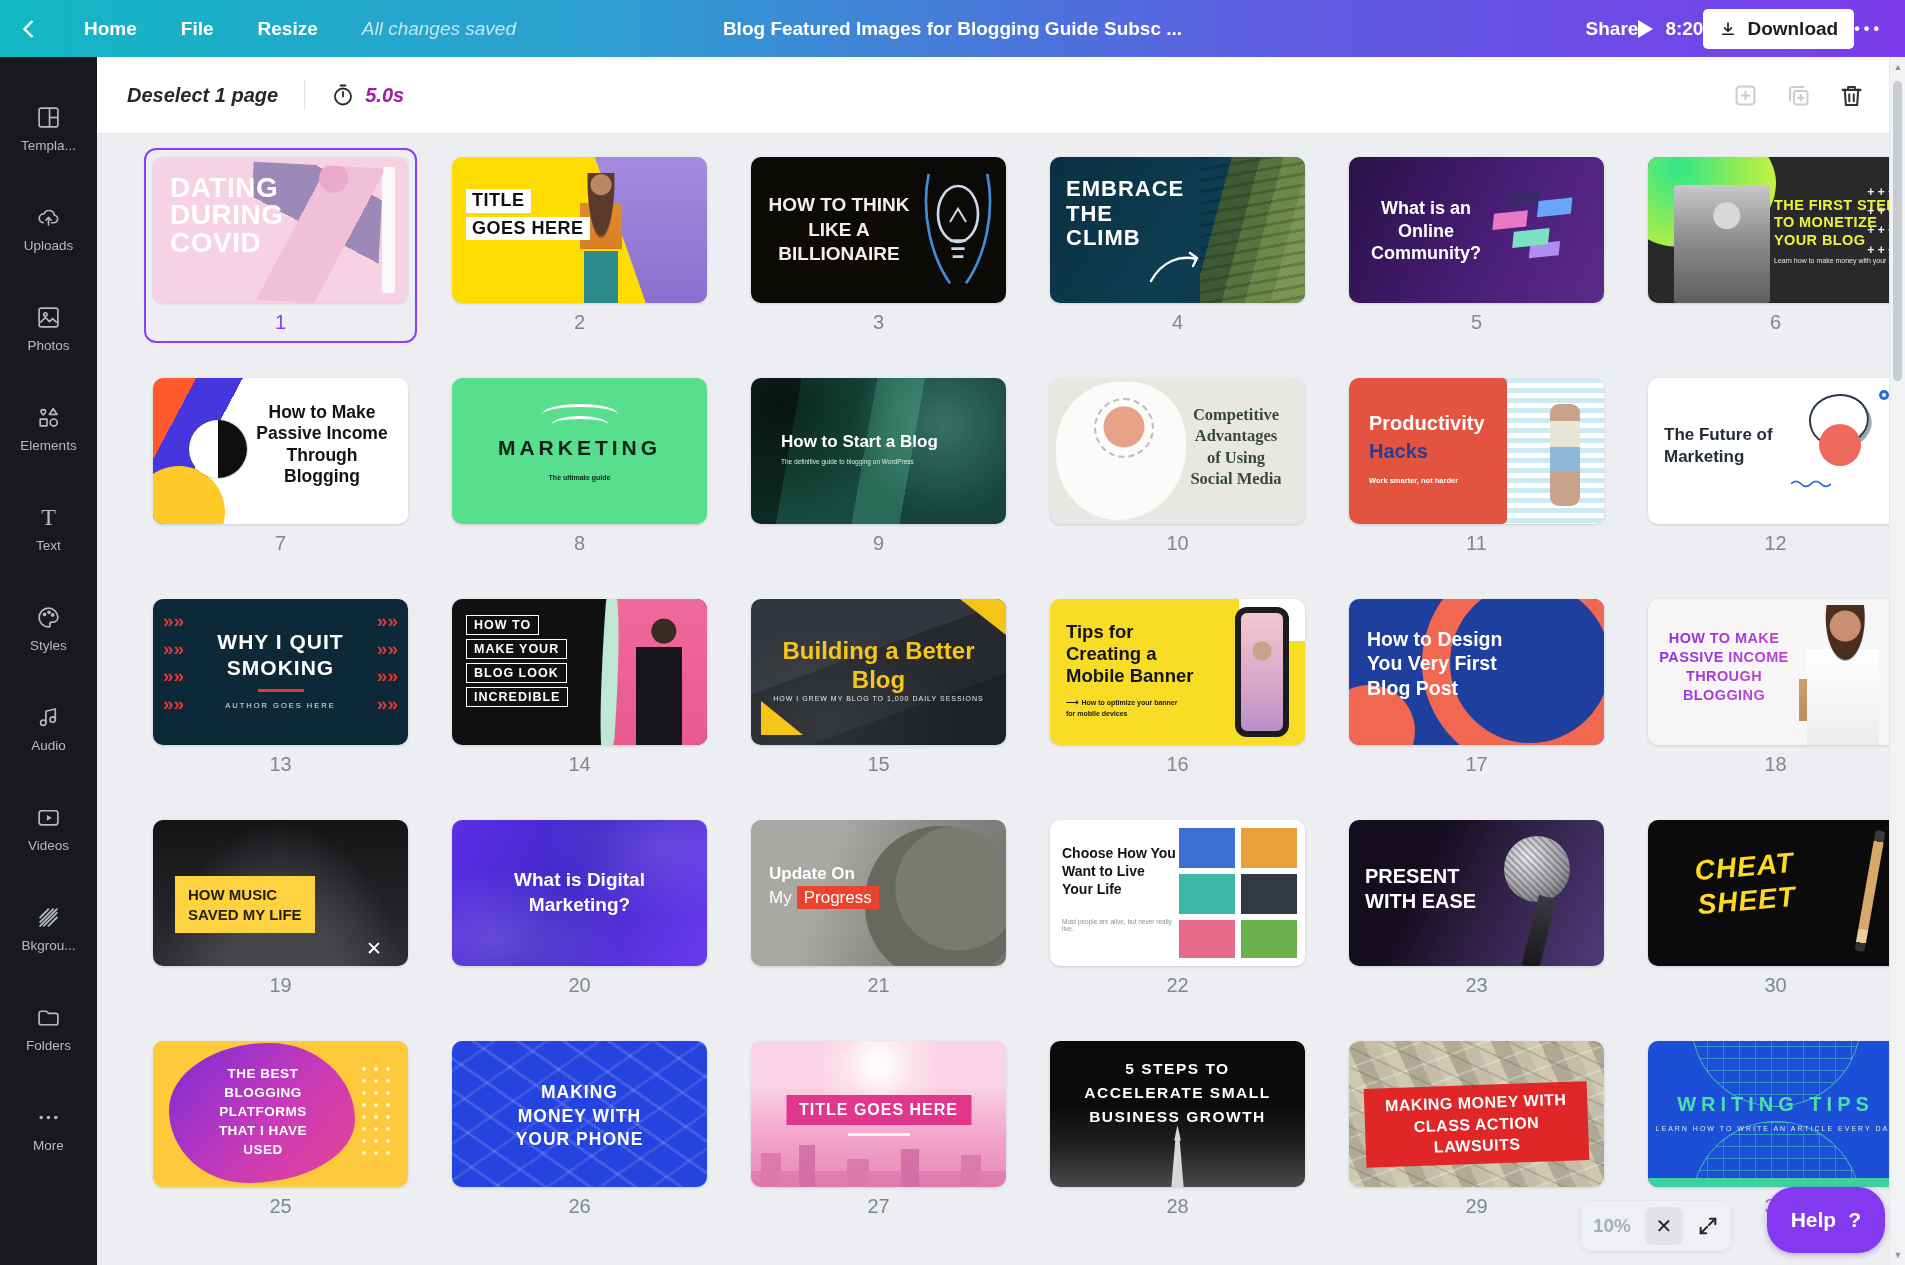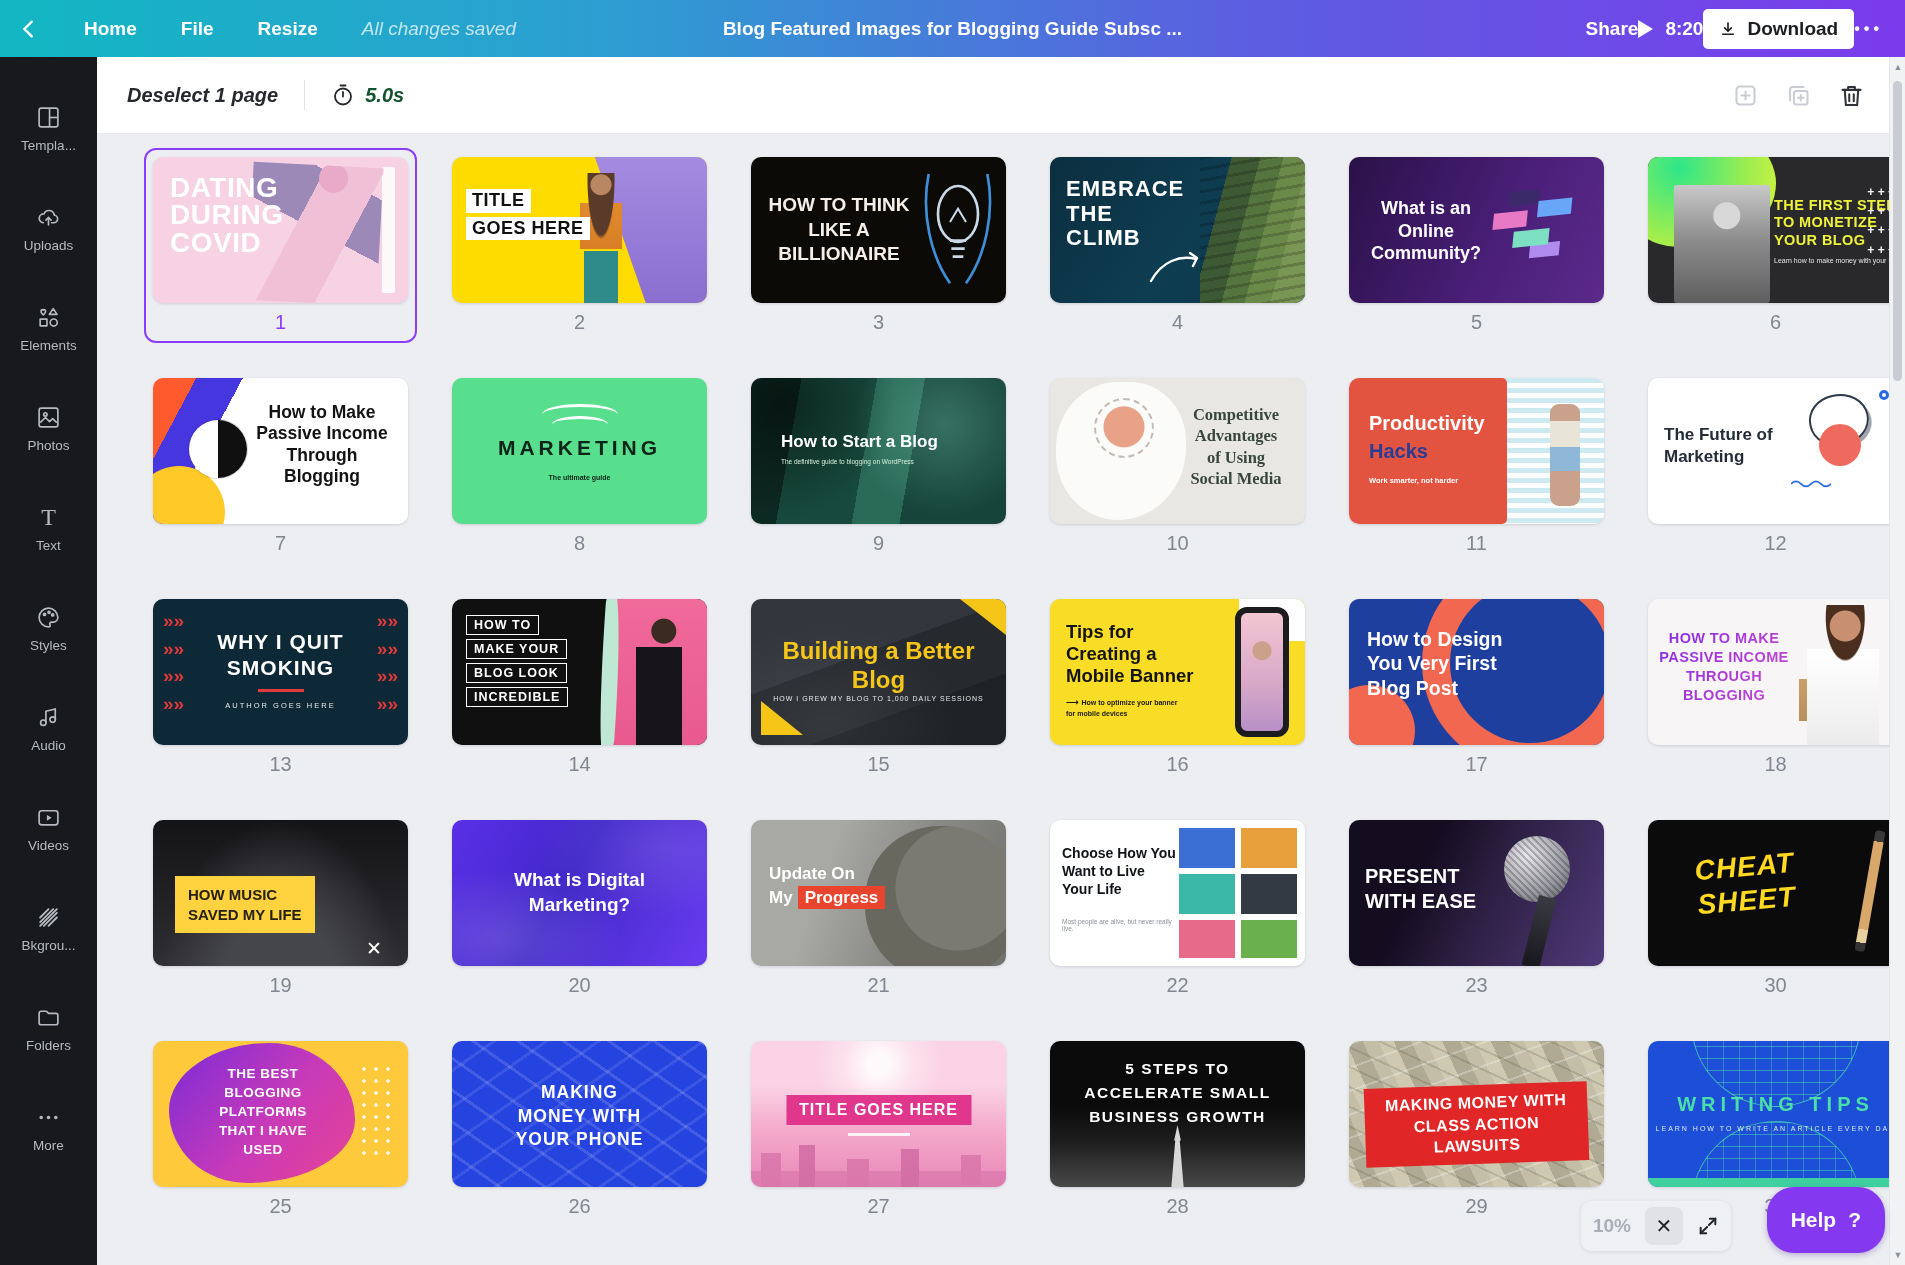--- a/index.html
+++ b/index.html
@@ -30,21 +30,21 @@
     gap:8px;cursor:pointer;color:#b6bac0}
   .side-item .lbl{font-size:13.5px;color:#b6bac0;max-width:92px;white-space:nowrap;overflow:hidden}
   .tixon{width:25px;height:25px}
   .t-letter{font-family:"Liberation Serif",serif;font-size:24px;line-height:25px;color:#b6bac0}
 
   
   .toolbar{position:absolute;left:97px;top:57px;width:1808px;height:77px;background:#fff;z-index:20;
     display:flex;align-items:center;border-bottom:1px solid #e9eaee;font-style:italic;}
   .deselect{margin-left:30px;font-size:20px;font-weight:600;color:#26282d;cursor:pointer}
   .tb-div{width:1px;height:30px;background:#e2e4e8;margin:0 26px}
-  .timer{display:flex;align-items:center;gap:10px;font-size:20px;font-weight:600;color:#14532d;cursor:pointer}
+  .timer{display:flex;align-items:center;gap:10px;font-size:20px;font-weight:600;color:#a21caf;cursor:pointer}
   .tool-right{margin-left:auto;display:flex;align-items:center;gap:26px;padding-right:40px}
   .tool-ic{cursor:pointer}
 
   
   .content{position:absolute;left:97px;top:134px;width:1808px;height:1131px;overflow:hidden;background:#edeef2;}
   .grid{display:grid;grid-template-columns:repeat(6,255px);column-gap:32px;row-gap:44px;padding:23px 0 0 56px;gap:44px;}
   .cell{position:relative;width:255px}
   .cell.selected::after{content:"";position:absolute;inset:-9px;border:2.5px solid #8b3dff;border-radius:12px;pointer-events:none}
   .pnum{margin-top:8px;text-align:center;font-size:20px;color:#82868e}
   .cell.selected .pnum{color:#8b3dff}
@@ -224,21 +224,21 @@
   .t20{background:radial-gradient(ellipse at 18% 82%,rgba(255,255,255,.15),transparent 42%),
     radial-gradient(ellipse at 82% 18%,rgba(255,255,255,.11),transparent 42%),
     linear-gradient(120deg,#5b2fe8,#4028c8 45%,#6a3bf0)}
   .t20 .tt{top:48px;width:100%;text-align:center;font-size:19px;color:#fff;line-height:1.3}
 
   
   .t21{background:linear-gradient(110deg,#a8a8a4 0 30%,#8a8a86 60%,#70706c)}
   .t21::before{content:"";position:absolute;right:-14px;top:6px;width:155px;height:155px;border-radius:48%;
     background:radial-gradient(circle at 60% 40%,#7a7a72 0 62px,#68685f 63px)}
   .t21 .l1{position:absolute;left:18px;top:44px;font-size:17px;color:#fff;font-weight:700}
-  .t21 .l2{position:absolute;left:18px;top:68px;font-size:17px;color:#fff;font-weight:700}
+  .t21 .l2{position:absolute;left:18px;top:68px;font-size:17px;color:#fff;font-weight:400}
   .hl21{background:#e8442e;padding:2px 7px;margin-left:5px}
 
   
   .t22{background:#fff}
   .collage22{position:absolute;right:8px;top:8px;width:118px;height:130px;background-repeat:no-repeat;background-image:
     linear-gradient(#3b6fd4,#3b6fd4),linear-gradient(#e8a03c,#e8a03c),linear-gradient(#3cb8a8,#3cb8a8),
     linear-gradient(#333a44,#333a44),linear-gradient(#e86a8a,#e86a8a),linear-gradient(#6ab04c,#6ab04c);
     background-size:56px 40px,56px 40px,56px 40px,56px 40px,56px 38px,56px 38px;
     background-position:0 0,62px 0,0 46px,62px 46px,0 92px,62px 92px;}
   .t22 .tt{left:12px;top:24px;width:118px;font-size:14px;color:#101418;line-height:1.3}
@@ -379,37 +379,37 @@
           <path d="M7 17a4.2 4.2 0 1 1 .6-8.4 5.2 5.2 0 0 1 10 1.2 3.6 3.6 0 0 1-.9 7.2H15"></path>
           <path d="M12 19v-7"></path>
           <path d="M9.5 14.5L12 12l2.5 2.5"></path>
         </svg>
       </span>
     <span class="lbl">Uploads</span>
   </div>
   <div class="side-item">
     <span>
         <svg class="tixon" viewBox="0 0 24 24" fill="none" stroke="#b6bac0" stroke-width="1.6" stroke-linejoin="round">
+          <rect x="3" y="3" width="18" height="18" rx="2"></rect>
+          <circle cx="9" cy="9" r="1.6"></circle>
+          <path d="M4 17l5-5 4 4 3-3 4 4"></path>
+        </svg>
+      </span>
+    <span class="lbl">Photos</span>
+  </div>
+  <div class="side-item">
+    <span>
+        <svg class="tixon" viewBox="0 0 24 24" fill="none" stroke="#b6bac0" stroke-width="1.6" stroke-linejoin="round">
           <path d="M7 9.5C4.8 7.4 4 5.6 5.6 4.6 6.6 4 7 5 7 5s.4-1 1.4-.4C10 5.6 9.2 7.4 7 9.5z"></path>
           <path d="M16.5 3.5l3.7 5.5h-7.4z"></path>
           <rect x="4" y="13.5" width="6.5" height="6.5"></rect>
           <circle cx="17" cy="16.8" r="3.4"></circle>
         </svg>
       </span>
     <span class="lbl">Elements</span>
-  </div>
-  <div class="side-item">
-    <span>
-        <svg class="tixon" viewBox="0 0 24 24" fill="none" stroke="#b6bac0" stroke-width="1.6" stroke-linejoin="round">
-          <rect x="3" y="3" width="18" height="18" rx="2"></rect>
-          <circle cx="9" cy="9" r="1.6"></circle>
-          <path d="M4 17l5-5 4 4 3-3 4 4"></path>
-        </svg>
-      </span>
-    <span class="lbl">Photos</span>
   </div>
   <div class="side-item">
     <span class="t-letter">T</span>
     <span class="lbl">Text</span>
   </div>
   <div class="side-item">
     <span>
         <svg class="tixon" viewBox="0 0 24 24" fill="none" stroke="#b6bac0" stroke-width="1.6">
           <path d="M12 3a9 9 0 1 0 0 18c1.5 0 2-1 1.4-2-.8-1.4.2-2.6 1.8-2.6H17a4.5 4.5 0 0 0 4-4.6C20.8 7 16.8 3 12 3z"></path>
           <circle cx="8.2" cy="9" r="1" fill="#b6bac0"></circle>

